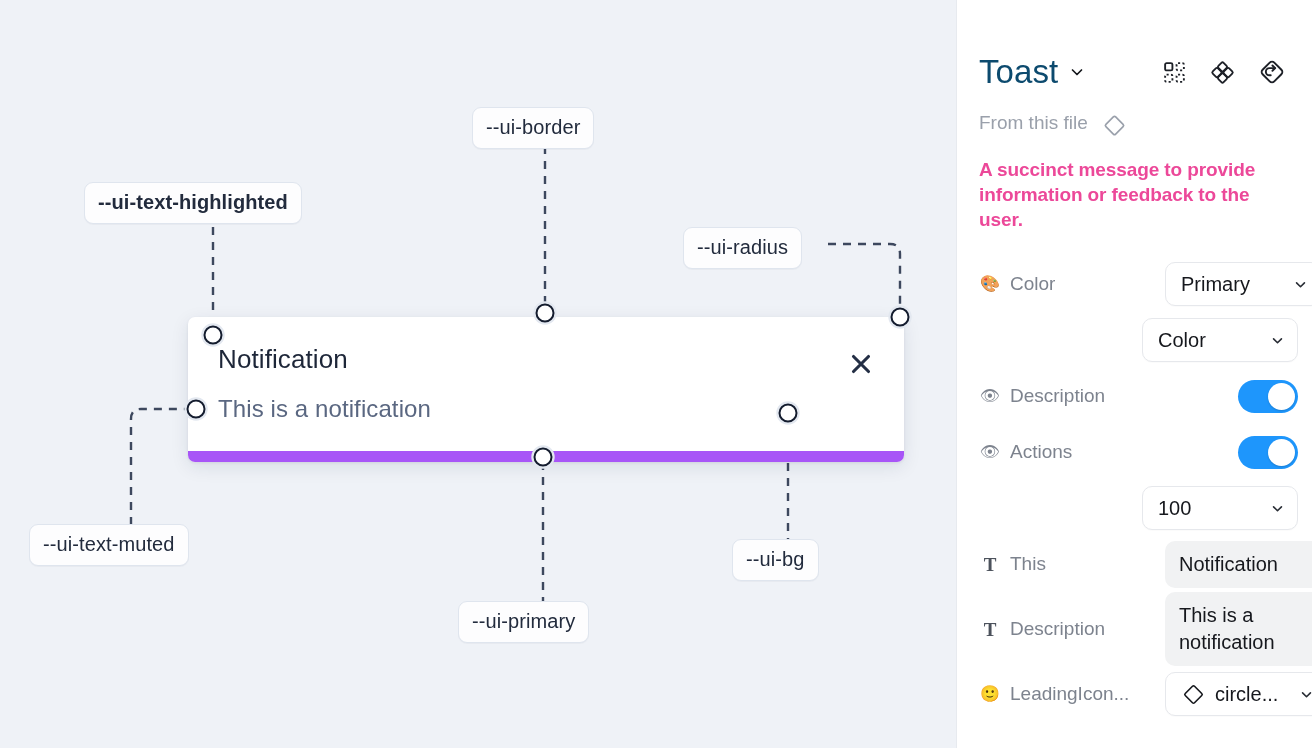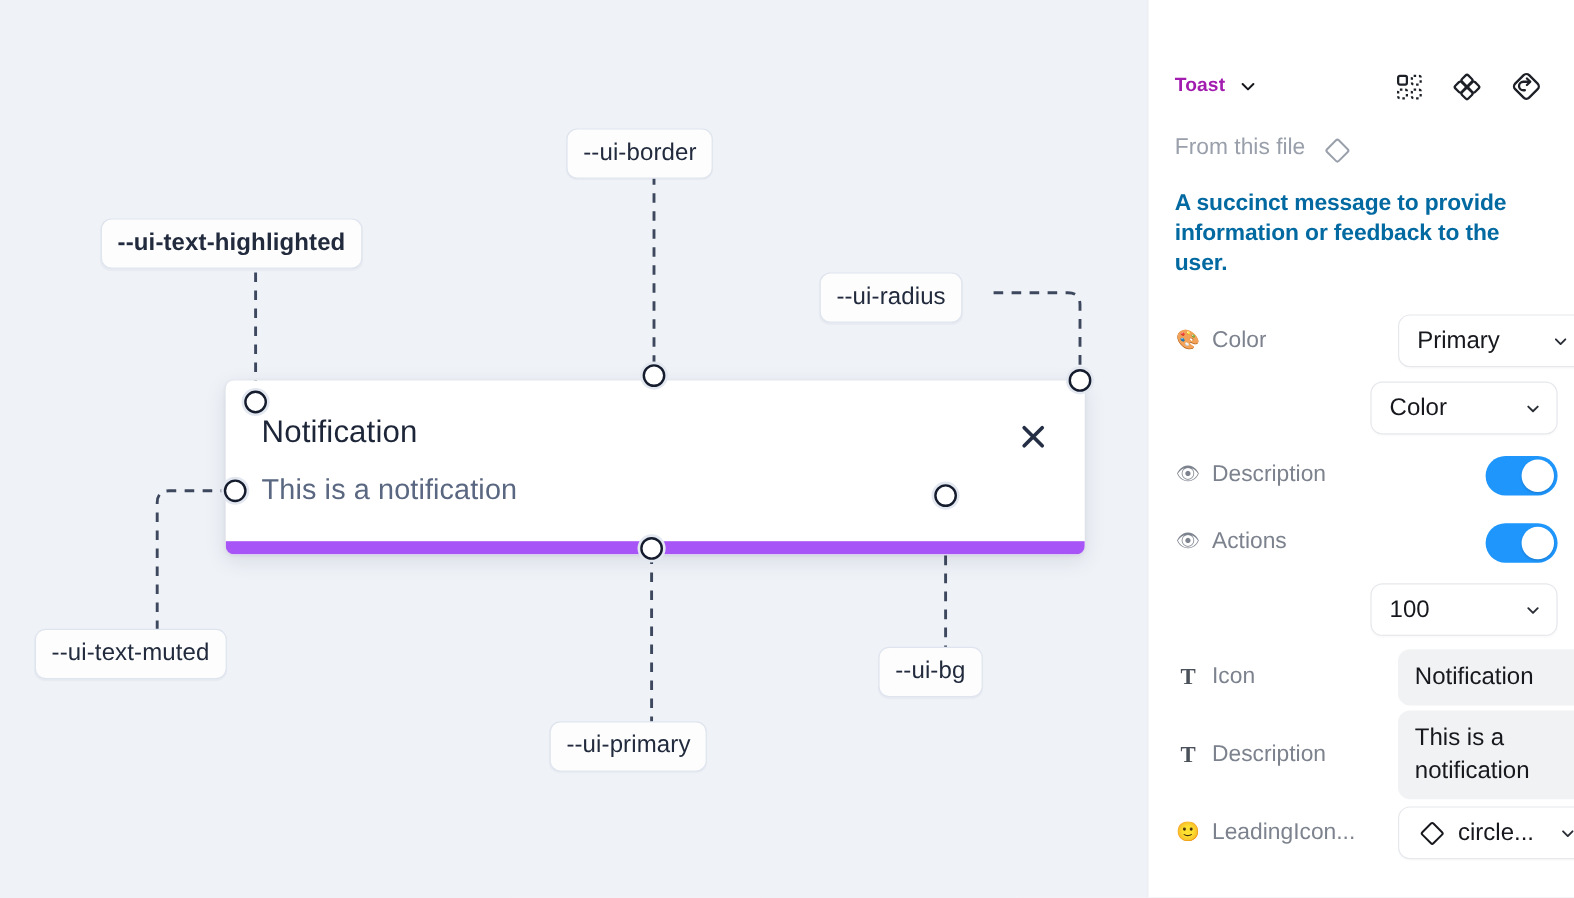--- a/index.html
+++ b/index.html
@@ -82,35 +82,35 @@
     width: 356px; height: 748px;
     background: #ffffff;
     border-left: 1px solid #e7eaef;
     flex: none;
   }
   .panel-header {
     display: flex; align-items: center;
     padding: 48px 26px 0 22px;
     height: 96px;
   }
-  .panel-title { font-size: 16px; font-weight: bold; color: #a21caf; letter-spacing: .1px; }
+  .panel-title { font-size: 33px; font-weight: normal; color: #0c4a6e; letter-spacing: .1px; }
   .title-chevron { margin-left: 11px; display: flex; align-items: center; cursor: pointer; }
   .header-icons { margin-left: auto; display: flex; align-items: center; gap: 22px; }
   .header-icons .hicon { cursor: pointer; display: flex; }
 
   .from-file {
     display: flex; align-items: flex-start;
     padding: 16px 22px 0;
     color: #9aa0ab; font-size: 19px;
   }
   .from-file .diamond { margin-left: 13px; display: flex; }
 
   .panel-desc {
     padding: 18px 30px 0 22px;
-    font-size: 19px; font-weight: bold; color: #0369a1;
+    font-size: 19px; font-weight: bold; color: #ec4899;
     line-height: 1.32;
     letter-spacing: -.1px;
   }
 
   .props { margin-top: 24px; }
   .prop-row {
     display: flex; align-items: center;
     padding: 0 14px 0 22px;
     min-height: 56px;
   }
@@ -335,21 +335,21 @@
                 <path d="M3.8 6.2 L8 10.4 L12.2 6.2" stroke="#2a2e36" stroke-width="1.7" stroke-linecap="round" stroke-linejoin="round"></path>
               </svg>
             </span>
           </div>
         </div>
       </div>
 
       <div class="prop-row">
         <div class="prop-label">
           <span class="prop-ico serif">T</span>
-          <span class="prop-name">Icon</span>
+          <span class="prop-name">This</span>
         </div>
         <div class="prop-ctl">
           <div class="textfield">Notification</div>
         </div>
       </div>
 
       <div class="prop-row">
         <div class="prop-label">
           <span class="prop-ico serif">T</span>
           <span class="prop-name">Description</span>

